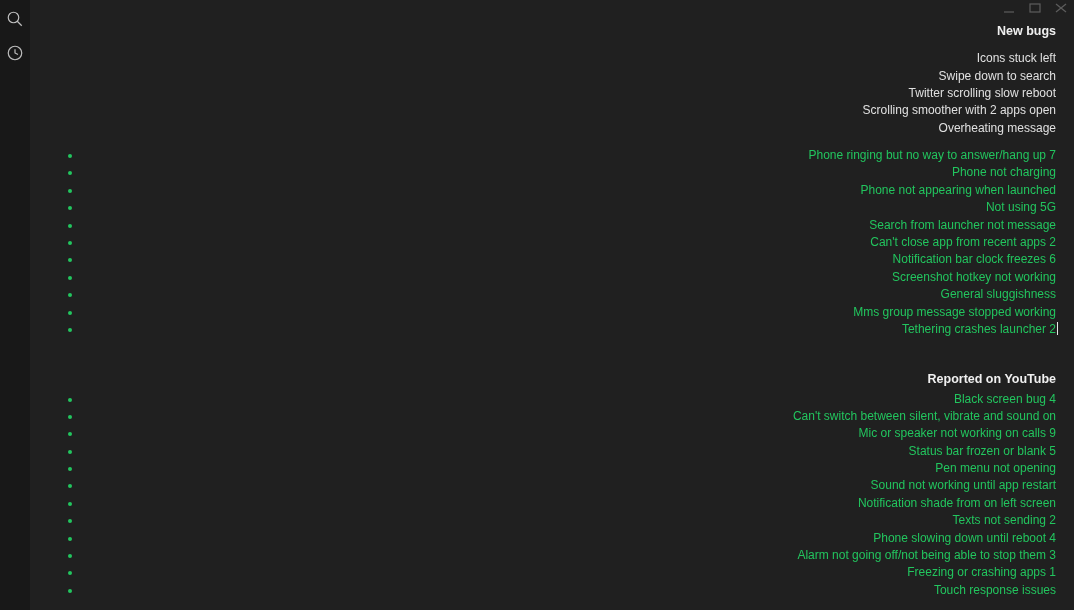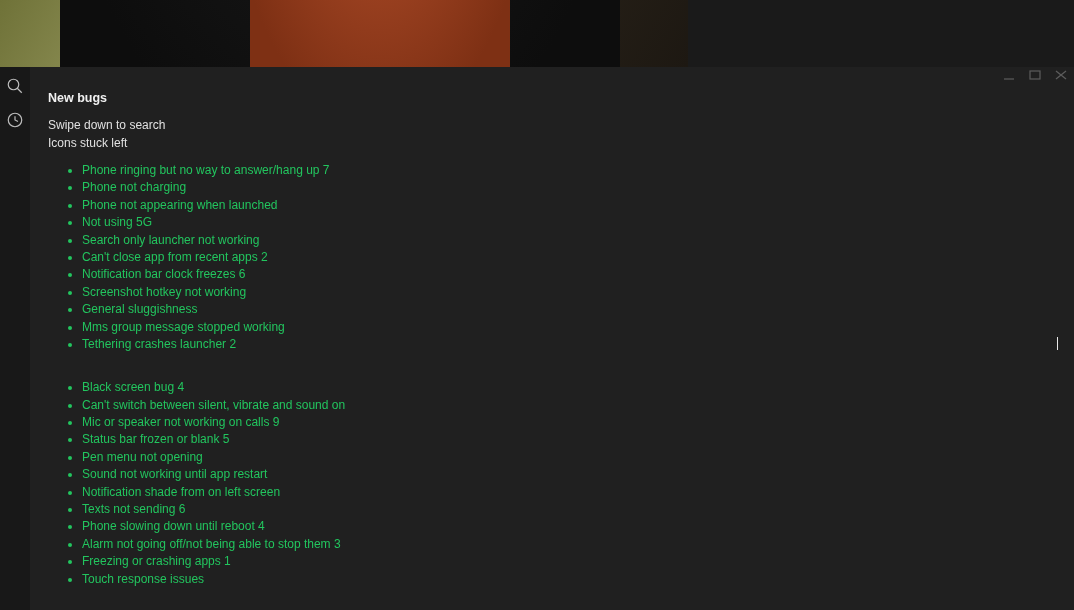--- a/index.html
+++ b/index.html
@@ -89,20 +89,21 @@
     border-radius: 55px 55px 90px 90px / 70px 70px 120px 120px;
     transform: rotate(-10deg);
   }
 
   .notes-pane {
     flex: 1;
     height: 100%;
     background: #202020;
     display: flex;
     color: #e8e8e8;
+    text-align: right;
   }
   .rail {
     width: 30px;
     background: #181818;
     display: flex;
     flex-direction: column;
     align-items: center;
     padding-top: 10px;
     gap: 16px;
   }
@@ -199,48 +200,52 @@
             <rect x="2" y="2" width="10" height="8"></rect>
           </svg>
         <svg class="win-ctrl" viewBox="0 0 14 12">
             <line x1="2" y1="2" x2="12" y2="10"></line>
             <line x1="12" y1="2" x2="2" y2="10"></line>
           </svg>
       </div>
 
       <h3>New bugs</h3>
       <div class="spacer"></div>
+      <p class="line">Icons stuck left</p>
       <p class="line">Swipe down to search</p>
-      <p class="line">Icons stuck left</p>
+      <p class="line">Twitter scrolling slow reboot</p>
+      <p class="line">Scrolling smoother with 2 apps open</p>
+      <p class="line">Overheating message</p>
 
       <div class="spacer"></div>
       <ul>
         <li>Phone ringing but no way to answer/hang up 7</li>
         <li>Phone not charging</li>
         <li>Phone not appearing when launched</li>
         <li>Not using 5G</li>
-        <li>Search only launcher not working</li>
+        <li>Search from launcher not message</li>
         <li>Can't close app from recent apps 2</li>
         <li>Notification bar clock freezes 6</li>
         <li>Screenshot hotkey not working</li>
         <li>General sluggishness</li>
         <li>Mms group message stopped working</li>
         <li class="has-caret">Tethering crashes launcher 2</li>
       </ul>
 
       <div class="spacer-lg"></div>
+      <h3>Reported on YouTube</h3>
       <ul>
         <li>Black screen bug 4</li>
         <li>Can't switch between silent, vibrate and sound on</li>
         <li>Mic or speaker not working on calls 9</li>
         <li>Status bar frozen or blank 5</li>
         <li>Pen menu not opening</li>
         <li>Sound not working until app restart</li>
         <li>Notification shade from on left screen</li>
-        <li>Texts not sending 6</li>
+        <li>Texts not sending 2</li>
         <li>Phone slowing down until reboot 4</li>
         <li>Alarm not going off/not being able to stop them 3</li>
         <li>Freezing or crashing apps 1</li>
         <li>Touch response issues</li>
 
       </ul>
 
     </div>
   </div>
 

